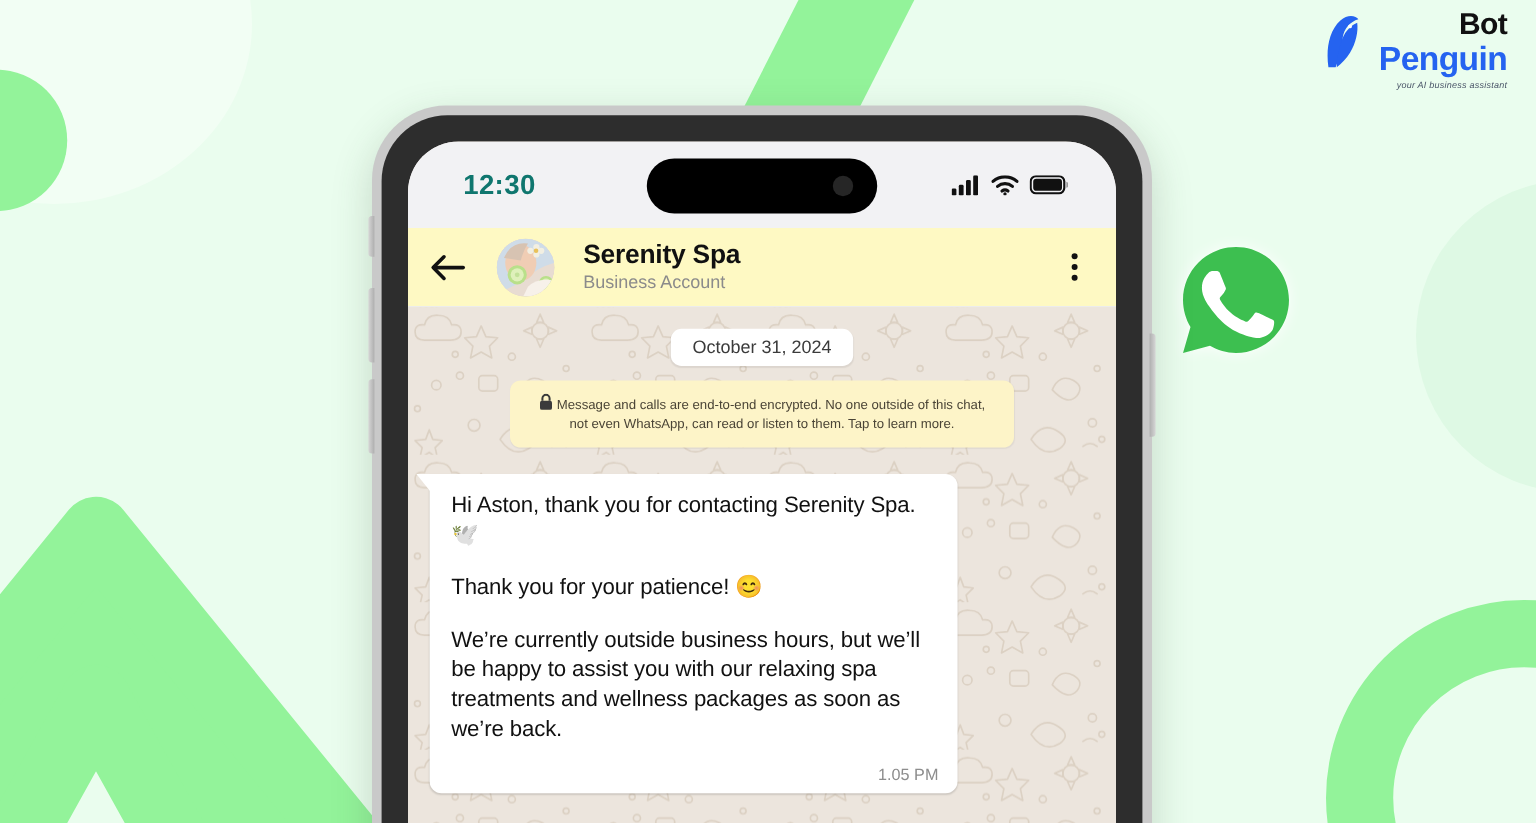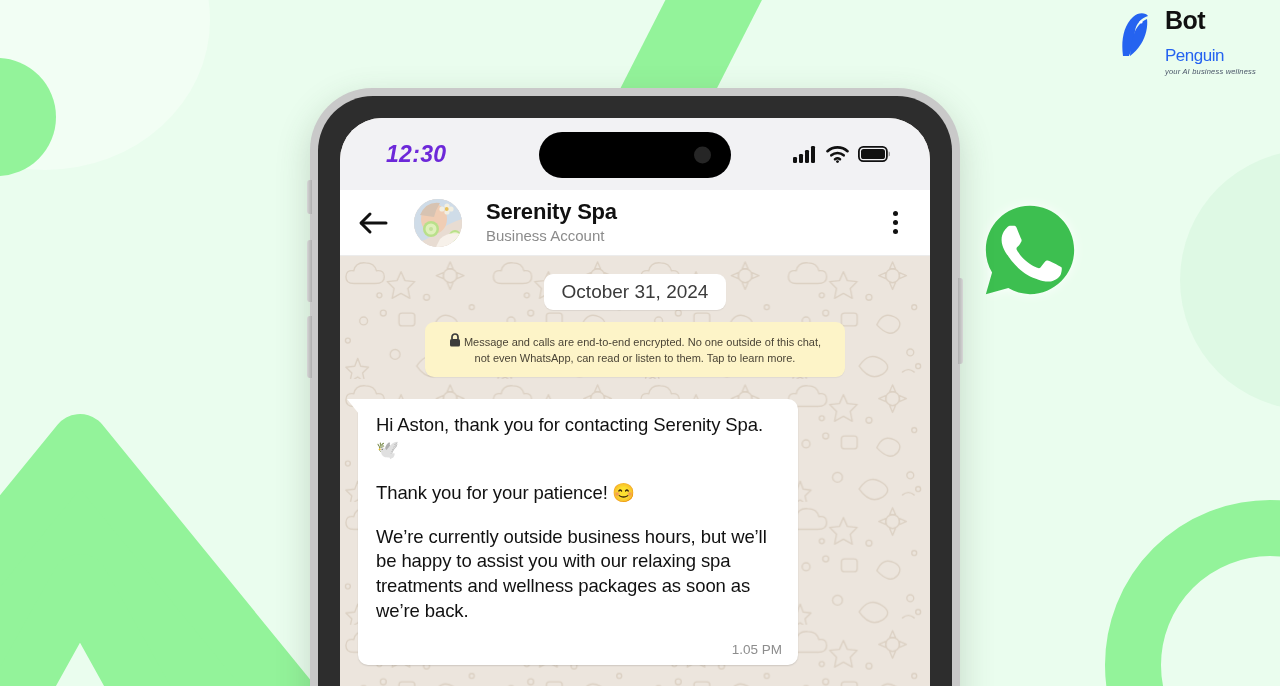--- a/index.html
+++ b/index.html
@@ -57,25 +57,25 @@
 
   
   #brand-logo {
     position: absolute;
     right: 24px; top: 8px;
     display: flex; align-items: flex-start; gap: 8px;
   }
   #brand-logo .mark { margin-top: 4px; }
   #brand-logo .words { line-height: 1; }
   #brand-logo .bot {
-    font-size: 25px; font-weight: bold; color: #111; letter-spacing: -0.5px;
+    font-size: 25px; font-weight: bold; color: #111; letter-spacing: -0.5px; text-align: right;
   }
   #brand-logo .penguin {
-    font-size: 17px; font-weight: normal; color: #2563f0; letter-spacing: -0.5px;
-    margin-top: 14px;
+    font-size: 28px; font-weight: bold; color: #2563f0; letter-spacing: -0.5px;
+    margin-top: 2px;
   }
   #brand-logo .tagline {
     font-size: 7.5px; color: #4a5568; font-style: italic;
     margin-top: 4px; text-align: right; letter-spacing: 0.2px;
   }
 
   
   #whatsapp-logo {
     position: absolute; left: 982px; top: 202px;
     width: 96px; height: 96px;
@@ -122,23 +122,22 @@
 
   
   #status-bar {
     position: relative;
     height: 72px;
     background: #f2f2f4;
     display: flex; align-items: center;
     padding: 0 40px 0 46px;
   }
   #status-time {
-    font-size: 23px; font-weight: bold; color: #6d28d9;
+    font-size: 23px; font-weight: bold; color: #0f766e;
     letter-spacing: 0.3px;
-    font-style: italic;
   }
   #dynamic-island {
     position: absolute;
     left: 50%; top: 14px;
     transform: translateX(-50%);
     width: 192px; height: 46px;
     background: #000;
     border-radius: 24px;
   }
   #island-camera {
@@ -148,21 +147,21 @@
     background: #262626;
   }
   #status-icons {
     margin-left: auto;
     display: flex; align-items: center; gap: 9px;
   }
 
   
   #chat-header {
     height: 66px;
-    background: #ffffff;
+    background: #fef9c3;
     display: flex; align-items: center;
     padding: 0 24px 0 16px;
     gap: 24px;
     border-bottom: 1px solid #ececec;
   }
   #back-button { cursor: pointer; padding: 4px 2px; display:flex; }
   #avatar {
     width: 48px; height: 48px; border-radius: 50%;
     overflow: hidden; flex: none;
     background: #d8cfc6;
@@ -194,21 +193,21 @@
     opacity: 0.45;
     pointer-events: none;
   }
   #chat-scroll { position: relative; }
 
   #date-chip-row { display: flex; justify-content: center; margin-bottom: 12px; }
   #date-chip {
     background: #fff;
     border-radius: 9px;
     padding: 7px 18px;
-    font-size: 19px; color: #3b3b3b;
+    font-size: 15px; color: #3b3b3b;
     box-shadow: 0 1px 1px rgba(0,0,0,0.07);
   }
 
   #encryption-row { display: flex; justify-content: center; margin-bottom: 22px; }
   #encryption-notice {
     background: #fdf4c8;
     border-radius: 9px;
     padding: 11px 16px;
     max-width: 420px;
     text-align: center;
@@ -267,21 +266,21 @@
 
   <div id="brand-logo">
     <svg class="mark" width="40" height="46" viewBox="0 0 40 46">
       <path d="M6 44 C4 30 6 14 16 5 C22 -0.5 29 1 31 4 C24 6 19 12 18 19 C17 27 15 37 12 44 Z" fill="#2563f0"></path>
       <path d="M13 44 C13 36 15 28 17 22 C19 16 23 10 30 7 C31 14 29 24 24 32 C21 37 17 41 13 44 Z" fill="#2563f0"></path>
       <circle cx="24" cy="10" r="1.6" fill="#ffffff"></circle>
     </svg>
     <div class="words">
       <div class="bot">Bot</div>
       <div class="penguin">Penguin</div>
-      <div class="tagline">your AI business wellness</div>
+      <div class="tagline">your AI business assistant</div>
     </div>
   </div>
 
   <div id="phone">
     <div class="side-btn" id="btn-silent"></div>
     <div class="side-btn" id="btn-vol-up"></div>
     <div class="side-btn" id="btn-vol-dn"></div>
     <div id="btn-power"></div>
 
     <div id="phone-inner-bezel">

